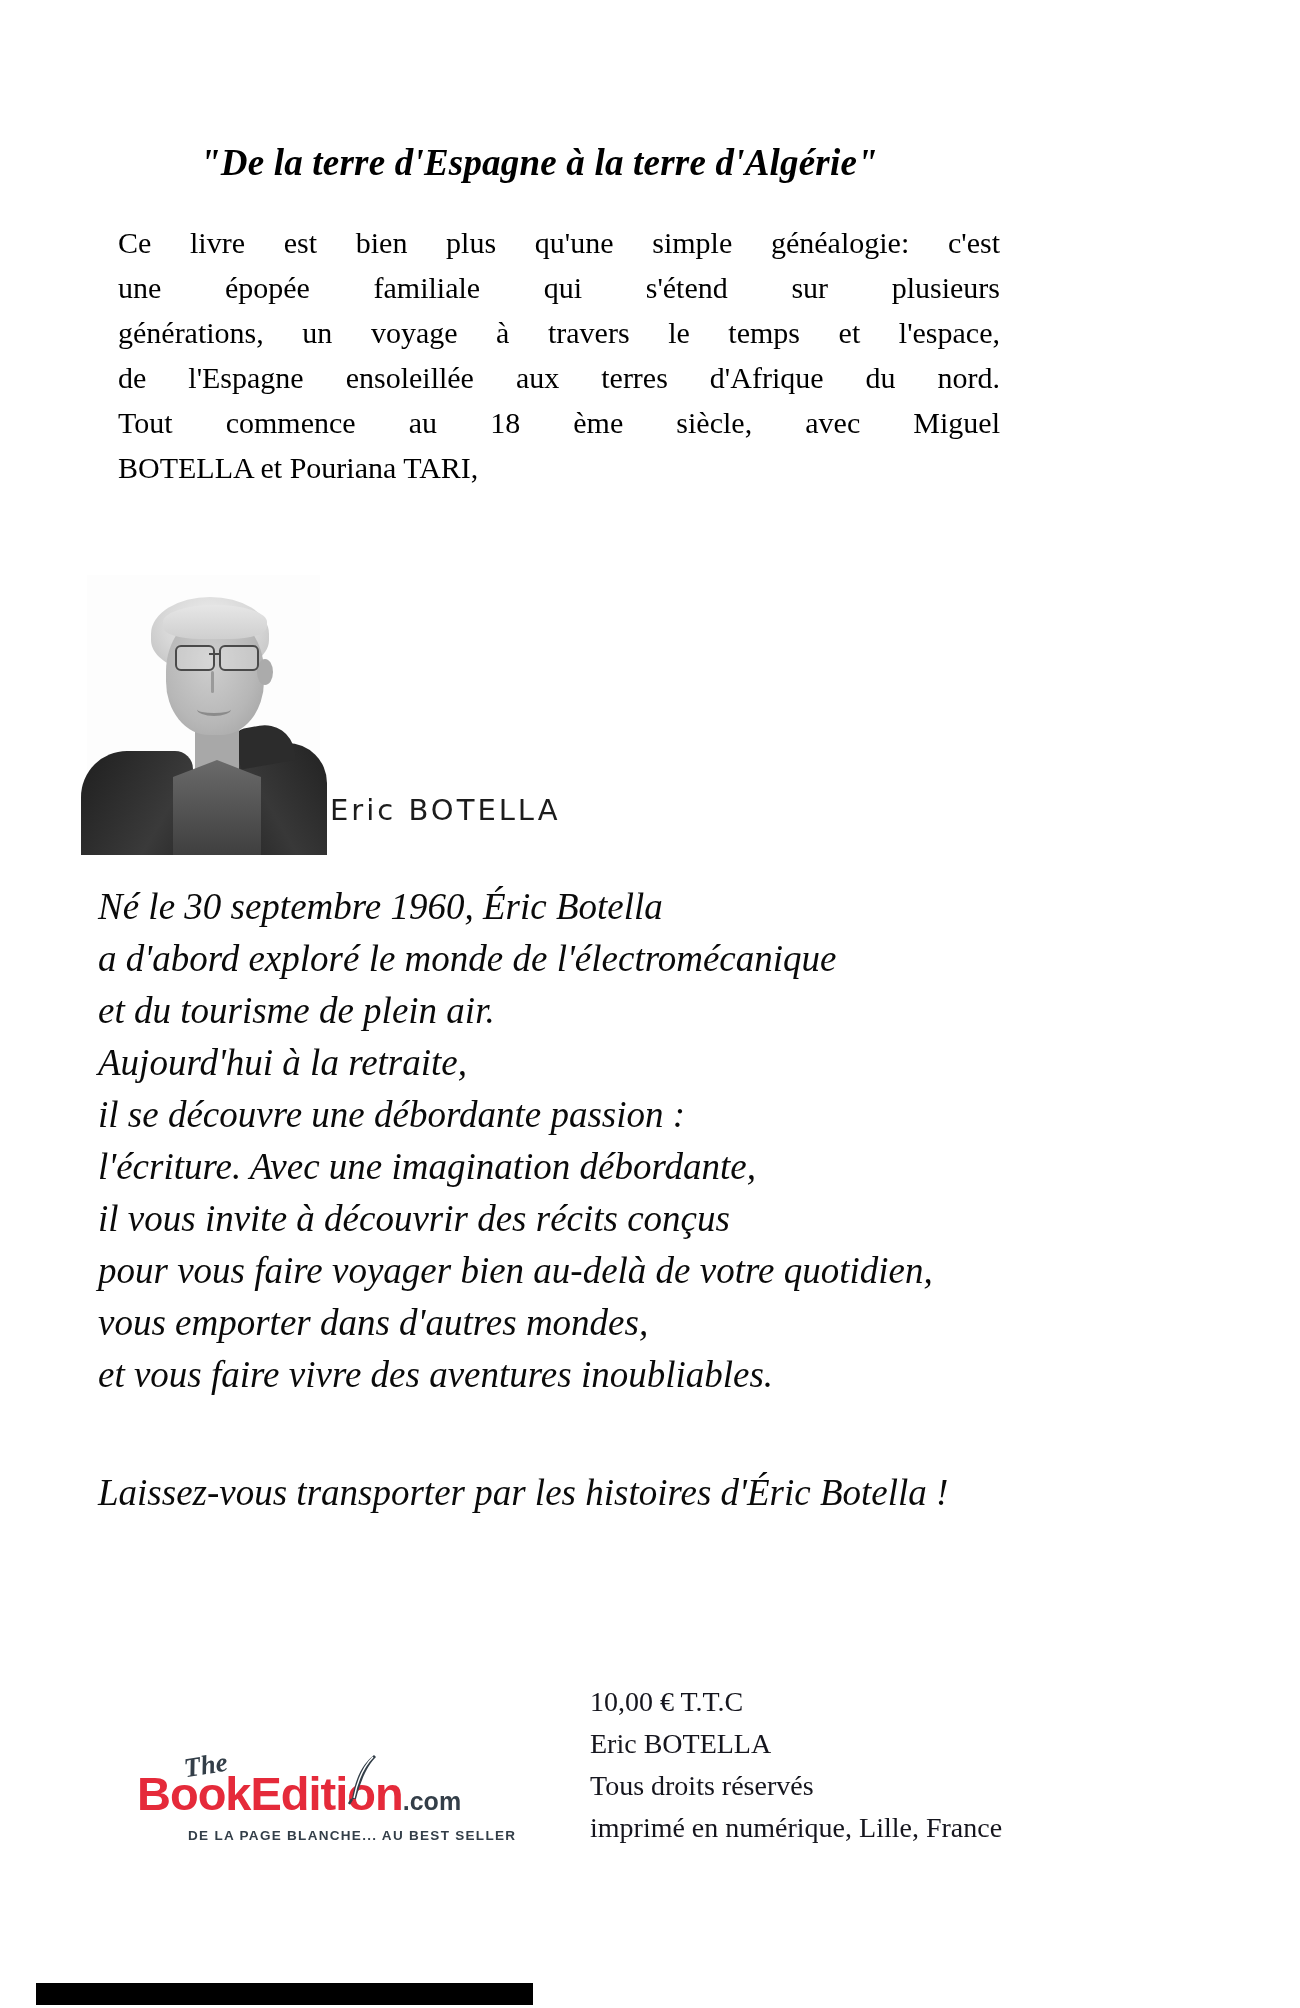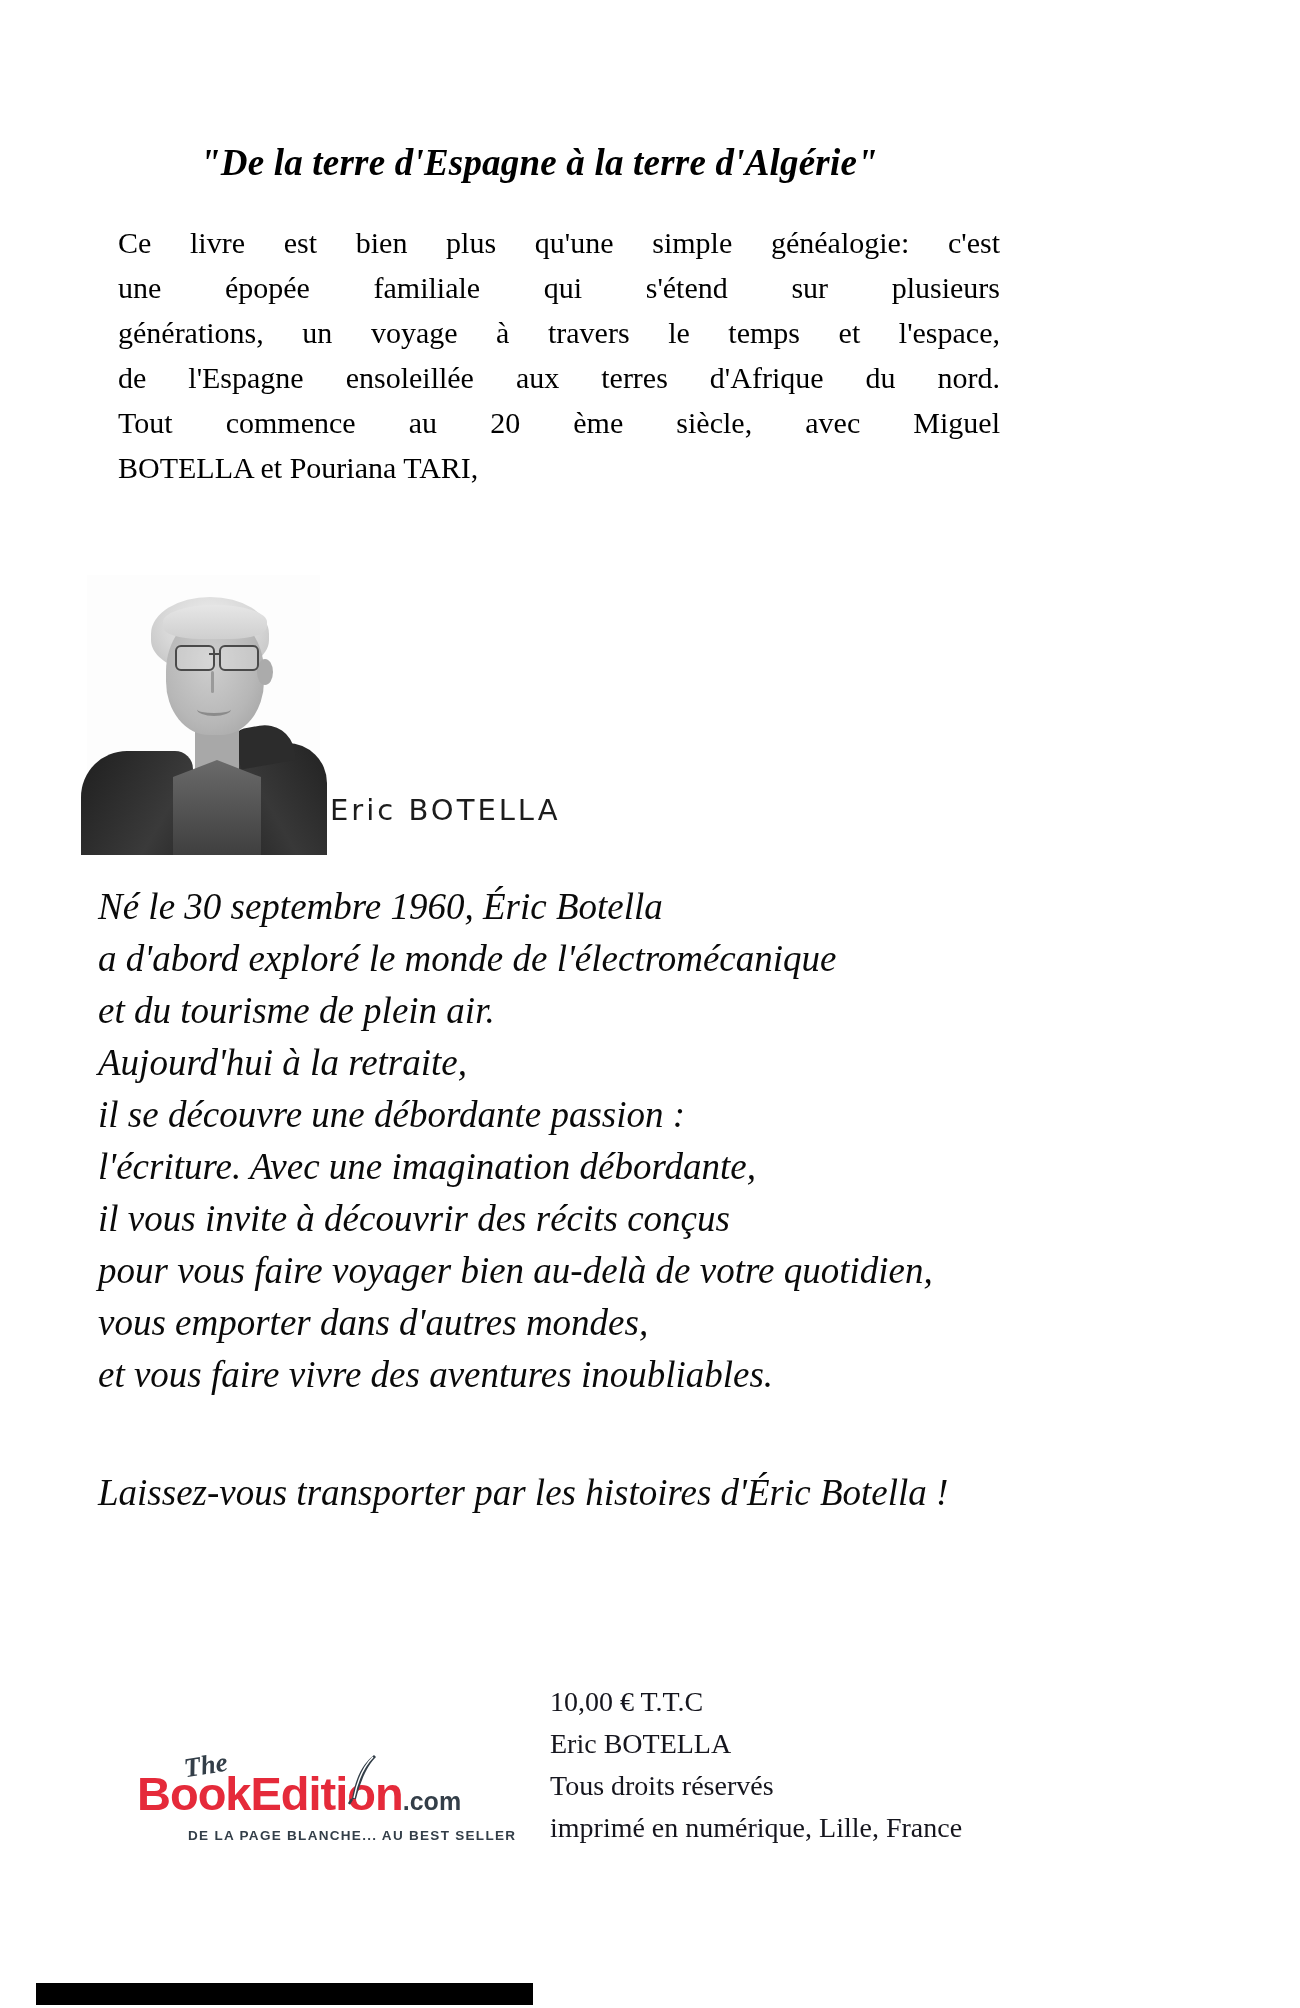--- a/index.html
+++ b/index.html
@@ -75,38 +75,38 @@
   }
   .logo-tld { font-size:25px; letter-spacing:0; }
   .o-feather { position:relative; display:inline-block; }
   .o-feather svg { position:absolute; left:-3px; top:-15px; width:36px; height:52px; }
   .logo-tagline {
     left:158px; top:1828px; font-family:"Liberation Sans", sans-serif;
     font-size:13.5px; font-weight:bold; letter-spacing:1.3px; white-space:nowrap;padding-left:30px;
   }
 
   
-  .imprint { left:550px; top:1681px; font-size:28px; line-height:42px; color:#15151d; white-space:nowrap;font-family:Liberation Serif, serif; }
+  .imprint { left:590px; top:1681px; font-size:28px; line-height:42px; color:#15151d; white-space:nowrap;font-family:Liberation Serif, serif; }
 
   
   .barcode-bar { left:36px; top:1983px; width:497px; height:22px; background:#000; }
 </style>
 </head>
 <body>
 
 <div class="page">
 
   <div class="abs title">"De la terre d'Espagne à la terre d'Algérie"</div>
 
   <div class="abs intro">
       <div class="jline">Ce livre est bien plus qu'une simple généalogie: c'est</div>
       <div class="jline">une épopée familiale qui s'étend sur plusieurs</div>
       <div class="jline">générations, un voyage à travers le temps et l'espace,</div>
       <div class="jline">de l'Espagne ensoleillée aux terres d'Afrique du nord.</div>
-      <div class="jline">Tout commence au 20 ème siècle, avec Miguel</div>
+      <div class="jline">Tout commence au 18 ème siècle, avec Miguel</div>
       <div class="jline">BOTELLA et Pouriana TARI,</div>
     </div>
 
   <div class="abs photo">
     <div class="ph-jacket-l"></div>
     <div class="ph-jacket-r"></div>
     <div class="ph-collar"></div>
     <div class="ph-neck"></div>
     <div class="ph-tee"></div>
     <div class="ph-hair"></div>

